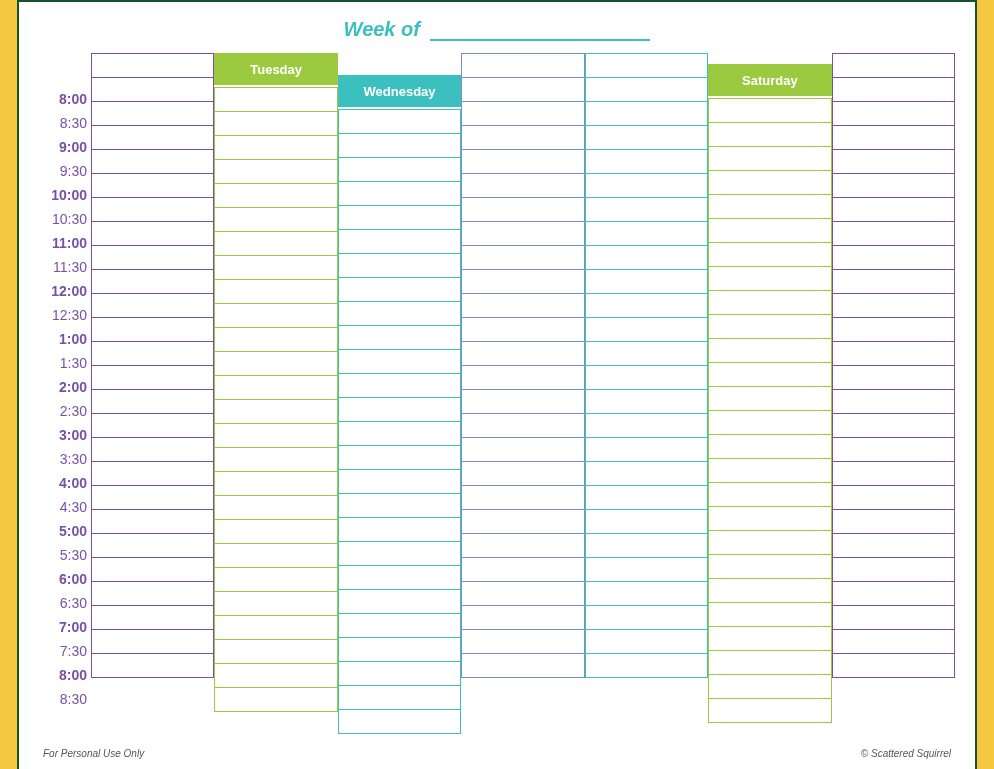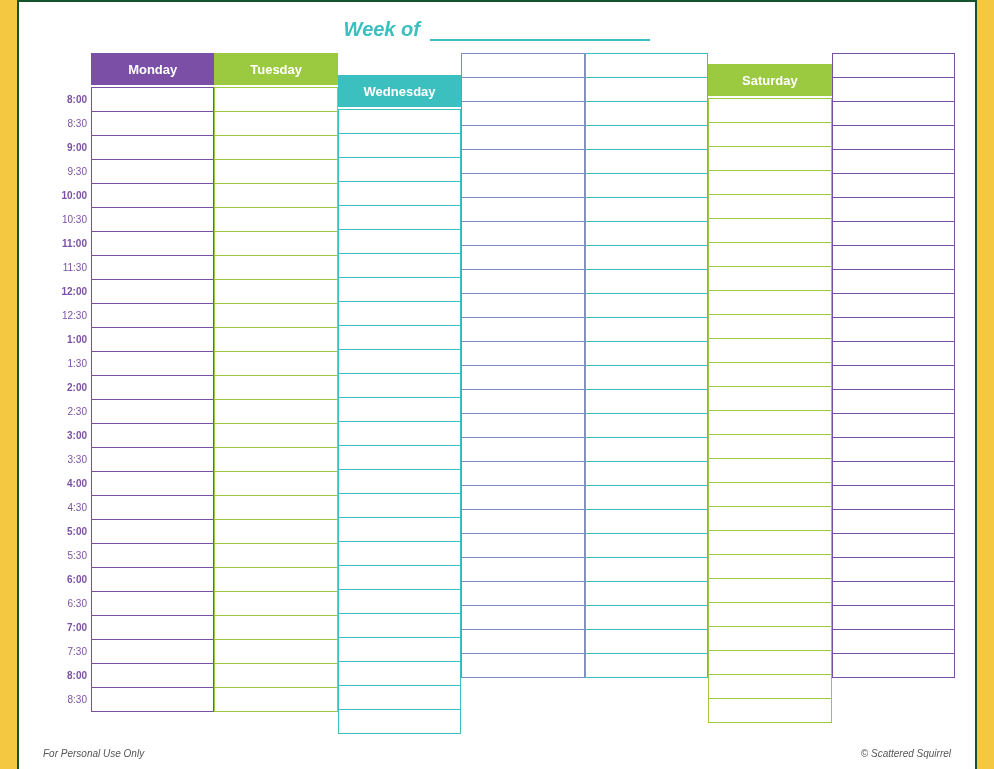--- a/index.html
+++ b/index.html
@@ -52,21 +52,21 @@
       flex-shrink: 0;
       padding-top: 34px;
     }
 
     .time-slot {
       height: 24px;
       display: flex;
       align-items: center;
       justify-content: flex-end;
       padding-right: 4px;
-      font-size: 10px;
+      font-size: 14px;
     }
 
     .time-slot.hour {
       color: #7b4fa6;
       font-weight: bold;
     }
 
     .time-slot.half {
       color: #7b4fa6;
     }
@@ -174,21 +174,20 @@
         <div class="time-slot half">5:30</div>
         <div class="time-slot hour">6:00</div>
         <div class="time-slot half">6:30</div>
         <div class="time-slot hour">7:00</div>
         <div class="time-slot half">7:30</div>
         <div class="time-slot hour">8:00</div>
         <div class="time-slot half">8:30</div>
       </div>
     <div class="days-grid" id="days-grid-el">
     <div class="day-column">
-          <div class="day-header monday">Monday</div>
           <div class="day-cells monday">
             <div class="day-cell"></div>
             <div class="day-cell"></div>
             <div class="day-cell"></div>
             <div class="day-cell"></div>
             <div class="day-cell"></div>
             <div class="day-cell"></div>
             <div class="day-cell"></div>
             <div class="day-cell"></div>
             <div class="day-cell"></div>

